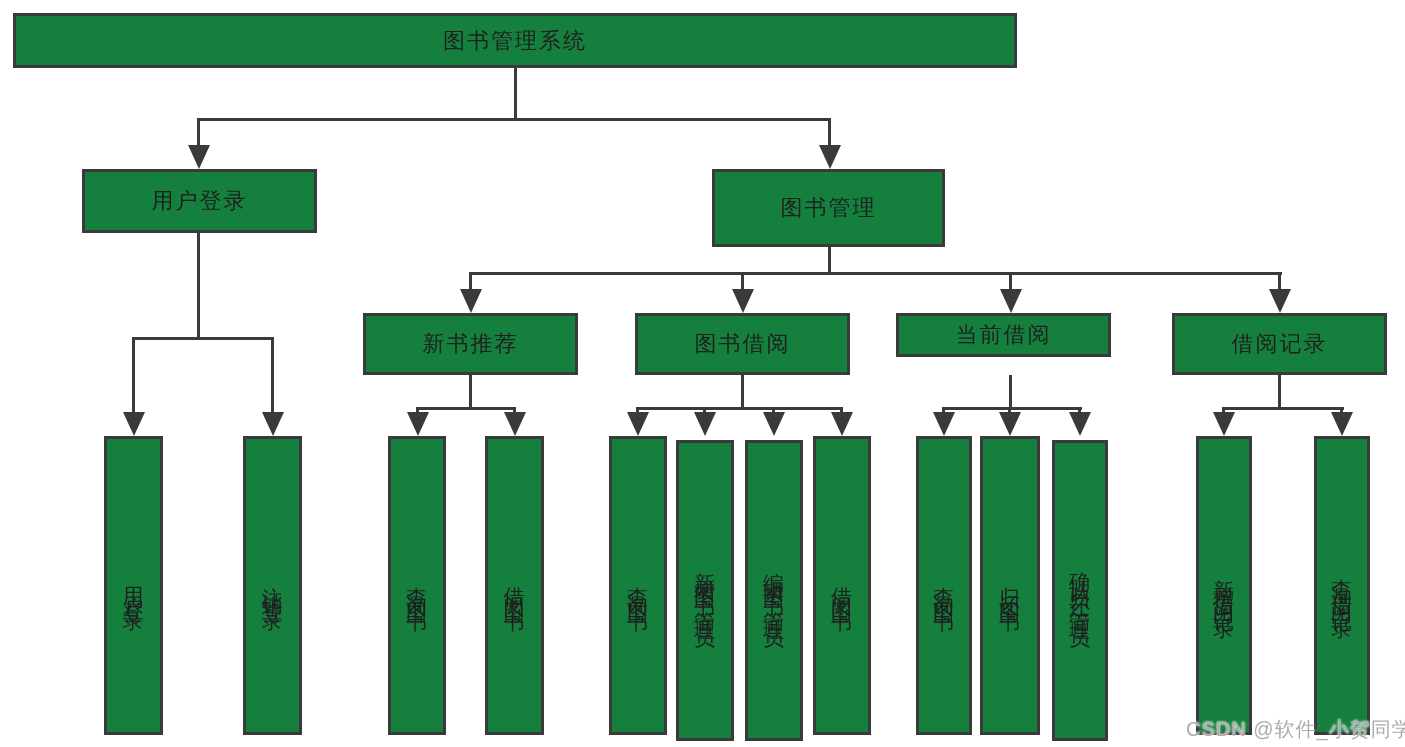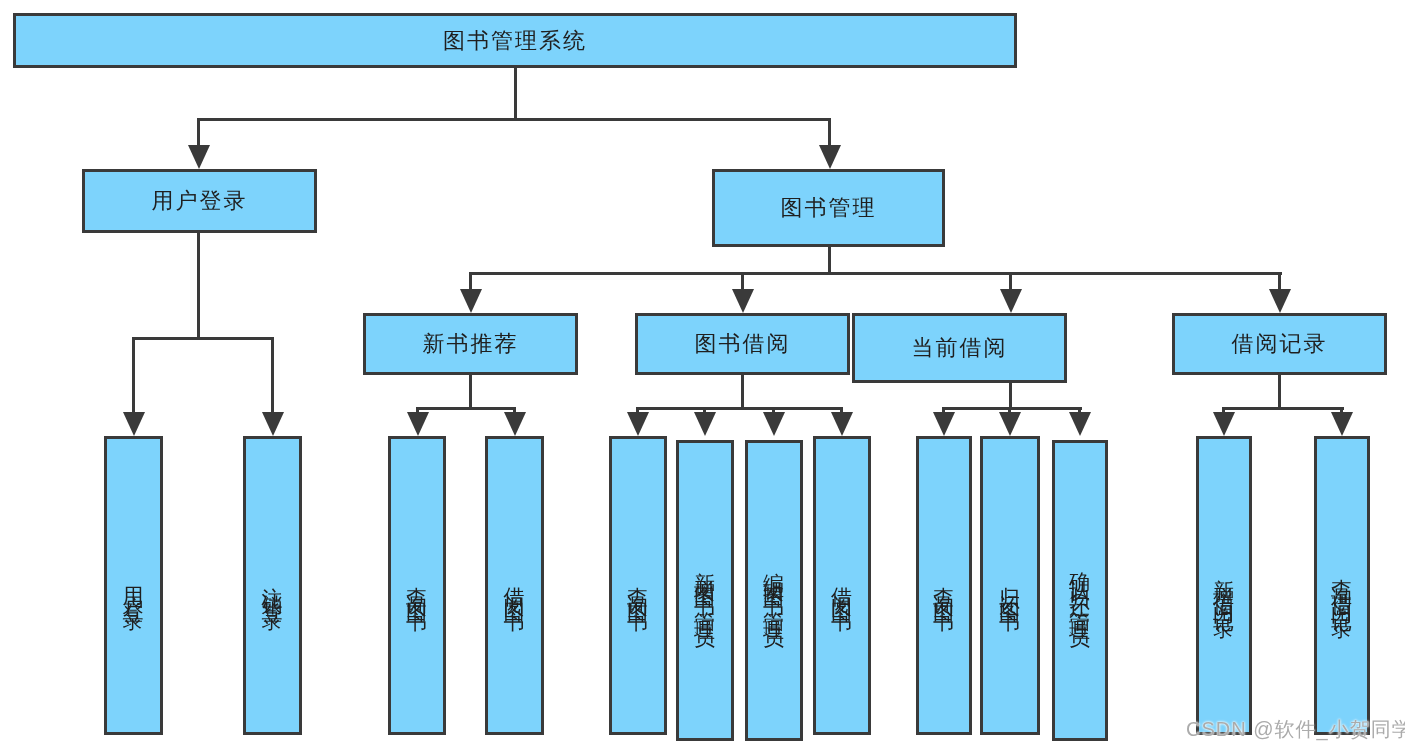--- a/index.html
+++ b/index.html
@@ -1,19 +1,19 @@
 <!DOCTYPE html>
 <html><head>
 <meta charset="utf-8">
 <style>
   html,body{margin:0;padding:0;background:#ffffff;}
   body{font-family:"Liberation Sans","DejaVu Sans",sans-serif;}
   #canvas{position:relative;width:1405px;height:747px;background:#ffffff;overflow:hidden;}
 
-  .box{position:absolute;box-sizing:border-box;background:#7dd3fc;
+  .box{position:absolute;box-sizing:border-box;background:#15803d;
        border:3px solid #3a3a3a;display:flex;align-items:center;justify-content:center;
        color:#1f1f1f;z-index:2;}
   .box.h span{font-size:22px;letter-spacing:2px;white-space:nowrap;}
   .box.v span{writing-mode:vertical-rl;text-orientation:mixed;font-size:21px;
               letter-spacing:8px;line-height:1;white-space:nowrap;}
 
   .line{position:absolute;background:#3a3a3a;z-index:1;}
   .arrow{position:absolute;width:0;height:0;z-index:1;
          border-left:11px solid transparent;border-right:11px solid transparent;
          border-top:24px solid #3a3a3a;}
@@ -40,21 +40,21 @@
   </div>
 
   <div class="box h" style="left:635px;top:313px;width:215px;height:62px">
     <span>图书借阅</span>
   </div>
 
   <div class="box h" style="left:363px;top:313px;width:215px;height:62px">
     <span>新书推荐</span>
   </div>
 
-  <div class="box h" style="left:852px;top:313px;width:215px;height:70px">
+  <div class="box h" style="left:896px;top:313px;width:215px;height:44px">
     <span>当前借阅</span>
   </div>
 
   <div class="box h" style="left:1172px;top:313px;width:215px;height:62px">
     <span>借阅记录</span>
   </div>
 
   <div class="box v" style="left:104px;top:436px;width:59px;height:299px">
     <span>用户登录</span>
   </div>

